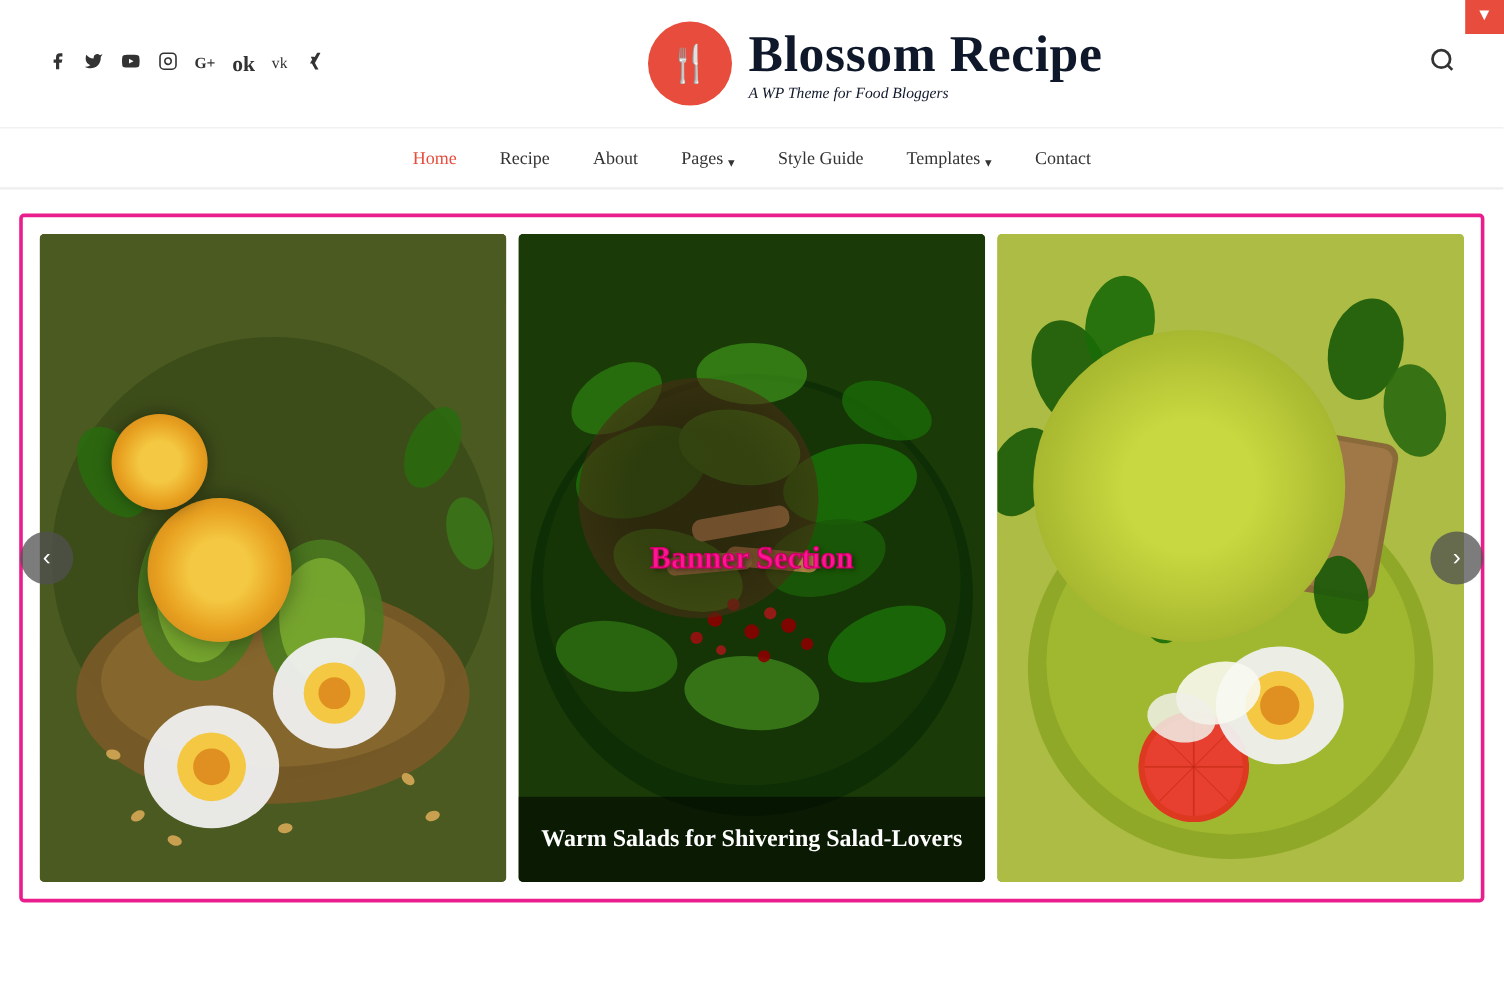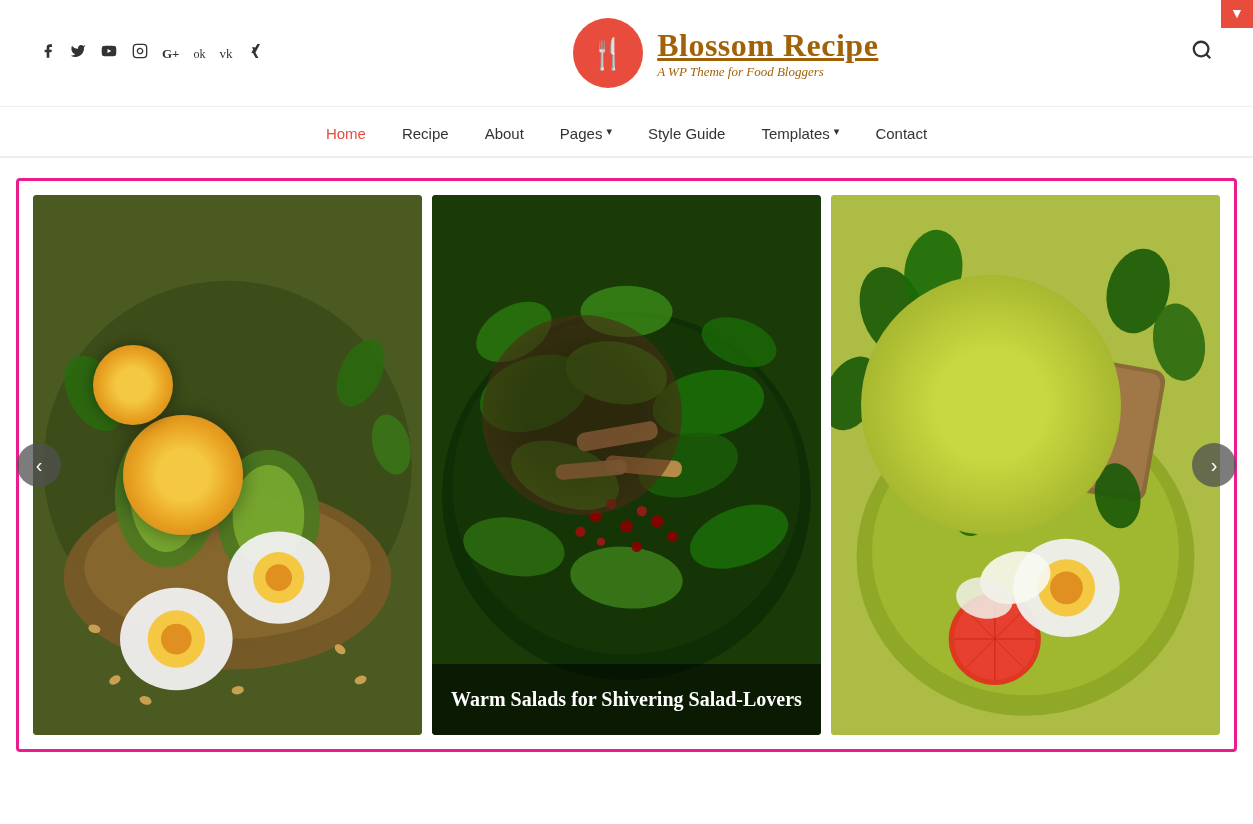--- a/index.html
+++ b/index.html
@@ -61,29 +61,28 @@
     }
     .logo-fork {
       color: #fff;
       font-size: 30px;
     }
     .logo-text-area {
       display: flex;
       flex-direction: column;
     }
     .logo-title {
-      font-size: 32px;
+      font-size: 43px;
       font-weight: bold;
-      color: #a16207;
+      color: #0f172a;
       letter-spacing: 0.5px;
-      text-decoration: underline;
     }
     .logo-subtitle {
       font-size: 13px;
-      color: #a16207;
+      color: #0f172a;
       font-style: italic;
     }
     .search-icon-btn {
       font-size: 22px;
       cursor: pointer;
       color: #333;
       background: none;
       border: none;
     }
 
@@ -94,24 +93,24 @@
       align-items: center;
       padding: 18px 0 14px;
       gap: 36px;
       border-bottom: 2px solid #eee;
     }
     .nav-item {
       font-size: 15px;
       color: #333;
       cursor: pointer;
       text-decoration: none;
-      font-family: Liberation Sans, sans-serif;
+      font-family: Liberation Serif, serif;
       font-weight: 500;
       display: flex;
-      align-items: flex-start;
+      align-items: flex-end;
       gap: 4px;
     }
     .nav-item.active {
       color: #e74c3c;
     }
     .nav-item .chevron {
       font-size: 11px;
       color: #333;
     }
 
@@ -293,21 +292,21 @@
       <svg width="16" height="16" viewBox="0 0 24 24" fill="none" stroke="currentColor" stroke-width="2">
           <rect x="2" y="2" width="20" height="20" rx="5" ry="5"></rect>
           <path d="M16 11.37A4 4 0 1 1 12.63 8 4 4 0 0 1 16 11.37z"></path>
           <line x1="17.5" y1="6.5" x2="17.51" y2="6.5"></line>
         </svg>
     </a>
     <a class="social-icon" href="#">
       <span style="font-size:13px;font-weight:bold;">G+</span>
     </a>
     <a class="social-icon" href="#">
-      <span style="font-size:12px;font-weight:normal;">ok</span>
+      <span style="font-size:18px;font-weight:bold;">ok</span>
     </a>
     <a class="social-icon" href="#">
       <span style="font-size:13px;font-weight:normal;">vk</span>
     </a>
     <a class="social-icon" href="#">
       <svg width="14" height="16" viewBox="0 0 24 24" fill="currentColor">
           <path d="M18.188 0c-.517 0-.741.325-.927.66 0 0-7.455 13.224-7.702 13.657.015.024 4.919 9.023 4.919 9.023.17.308.395.66.962.66h3.608c.325 0 .498-.218.376-.484 0 0-4.918-9.022-4.931-9.046L22.115.484C22.236.218 22.064 0 21.738 0h-3.55zm-9.138 5.51c-.327 0-.53.218-.411.484l1.927 3.513-3.051 5.36c-.126.267.046.494.373.494h3.559c.532 0 .754-.335.936-.66l3.09-5.421-1.94-3.527c-.168-.317-.41-.244-.743-.244h-3.74z"></path>
         </svg>
     </a>
   </nav>
@@ -431,20 +430,21 @@
             <rect x="140" y="240" width="80" height="18" rx="8" fill="#d4a060" transform="rotate(-10 140 240)" opacity="0.9"></rect>
             <rect x="170" y="260" width="75" height="16" rx="7" fill="#c89050" transform="rotate(5 170 260)" opacity="0.9"></rect>
             <rect x="120" y="270" width="70" height="15" rx="7" fill="#d4a060" transform="rotate(-5 120 270)" opacity="0.9"></rect>
 
             <ellipse cx="80" cy="140" rx="40" ry="25" fill="#2a7a10" transform="rotate(-30 80 140)" opacity="0.8"></ellipse>
             <ellipse cx="300" cy="150" rx="38" ry="22" fill="#1a6a08" transform="rotate(20 300 150)" opacity="0.8"></ellipse>
             <ellipse cx="190" cy="120" rx="45" ry="25" fill="#3a8a18" transform="rotate(0 190 120)" opacity="0.8"></ellipse>
           </svg>
         </div>
 
+        <div class="banner-label">Banner Section</div>
         <div class="card-caption">
           <span>Warm Salads for Shivering Salad-Lovers</span>
         </div>
       </div>
 
       <div class="card">
         <div class="card-img-placeholder card-img-3">
           <svg width="100%" height="100%" viewBox="0 0 380 540" preserveAspectRatio="xMidYMid slice" xmlns="http://www.w3.org/2000/svg">
             <rect width="380" height="540" fill="#a8b840"></rect>
 

